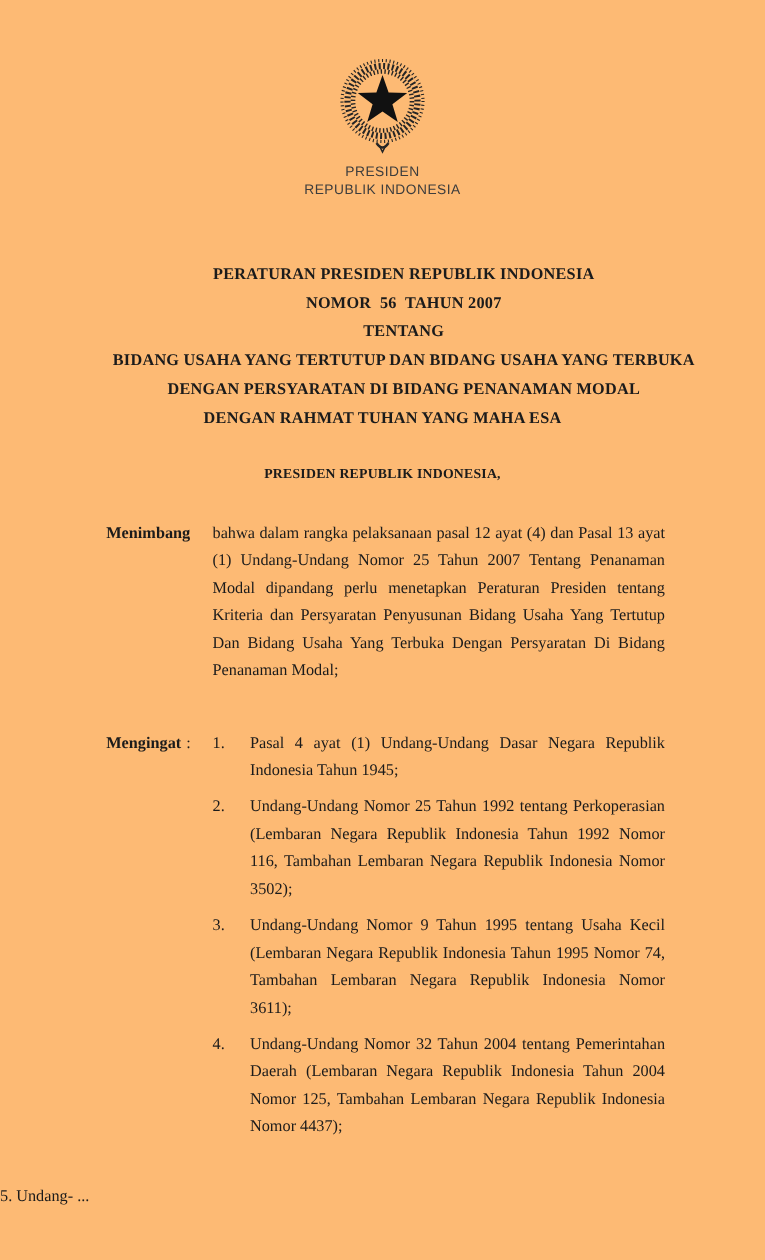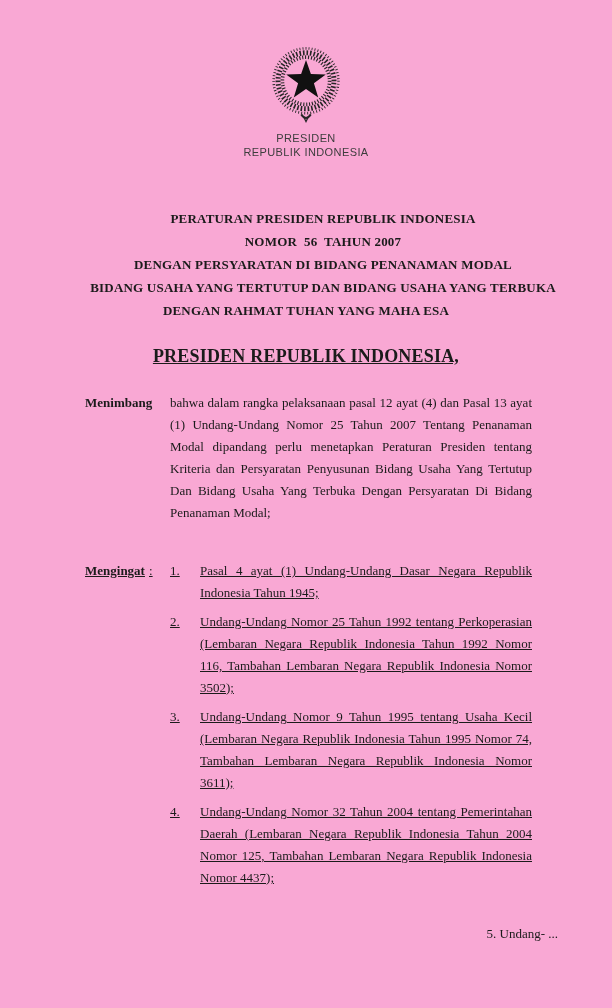--- a/index.html
+++ b/index.html
@@ -1,20 +1,20 @@
 <!DOCTYPE html>
 <html><head>
 <meta charset="utf-8">
 <style>
   html, body { margin: 0; padding: 0; background: #ffffff; }
   .page {
     position: relative;
     width: 612px;
     height: 1008px;
-    background: #f9a8d4;
+    background: #fdba74;
     color: #1b1b1b;
     font-family: "Liberation Serif", "DejaVu Serif", serif;
     overflow: hidden;
     box-sizing: border-box;
   }
   
   .letterhead {
     padding-top: 42px;
     text-align: center;
   }
@@ -41,55 +41,53 @@
     text-align: center;
     font-weight: bold;
     font-size: 13px;
     line-height: 23px;
     letter-spacing: 0.2px;
   }
   .issuer {
     margin-top: 23px;
     text-align: center;
     font-weight: bold;
-    font-size: 18px;
+    font-size: 11px;
     line-height: 23px;
     letter-spacing: 0.2px;
-    text-decoration: underline;
   }
   
   .clauses {
     margin-top: 24px;
     padding: 0 80px 0 85px;
     font-size: 13px;
     line-height: 22px;
   }
   .clause {
     display: grid;
     grid-template-columns: 64px 21px 1fr;
     align-items: start;
   }
-  .clause + .clause { margin-top: 36px; text-decoration: underline; }
+  .clause + .clause { margin-top: 36px; }
   .clause-label { font-weight: bold; }
   .clause-colon { text-align: left; }
   .clause-body { text-align: justify; }
   .legal-list { margin: 0; padding: 0; list-style: none; }
   .legal-item {
     display: grid;
     grid-template-columns: 30px 1fr;
     align-items: start;
   }
   .legal-item + .legal-item { margin-top: 7px; }
   .item-number { }
   .item-text { text-align: justify; }
   
   .catchword-row {
     margin-top: 34px;
     padding-right: 54px;
-    text-align: right;
     font-size: 13px;
     line-height: 22px;
   }
 </style>
 </head>
 <body>
 
 <div class="page">
 
   <div class="letterhead">
@@ -105,22 +103,23 @@
     </svg>
     <div class="org">
       <div>PRESIDEN</div>
       <div>REPUBLIK INDONESIA</div>
     </div>
   </div>
 
   <div class="title-block">
     <div class="title-line">PERATURAN PRESIDEN REPUBLIK INDONESIA</div>
     <div class="title-line">NOMOR  56  TAHUN 2007</div>
+    <div class="title-line">TENTANG</div>
+    <div class="title-line">BIDANG USAHA YANG TERTUTUP DAN BIDANG USAHA YANG TERBUKA</div>
     <div class="title-line">DENGAN PERSYARATAN DI BIDANG PENANAMAN MODAL</div>
-    <div class="title-line">BIDANG USAHA YANG TERTUTUP DAN BIDANG USAHA YANG TERBUKA</div>
   </div>
 
   <div class="invocation">DENGAN RAHMAT TUHAN YANG MAHA ESA</div>
 
   <div class="issuer">PRESIDEN REPUBLIK INDONESIA,</div>
 
   <div class="clauses">
 
     <div class="clause">
       <div class="clause-label">Menimbang</div>

